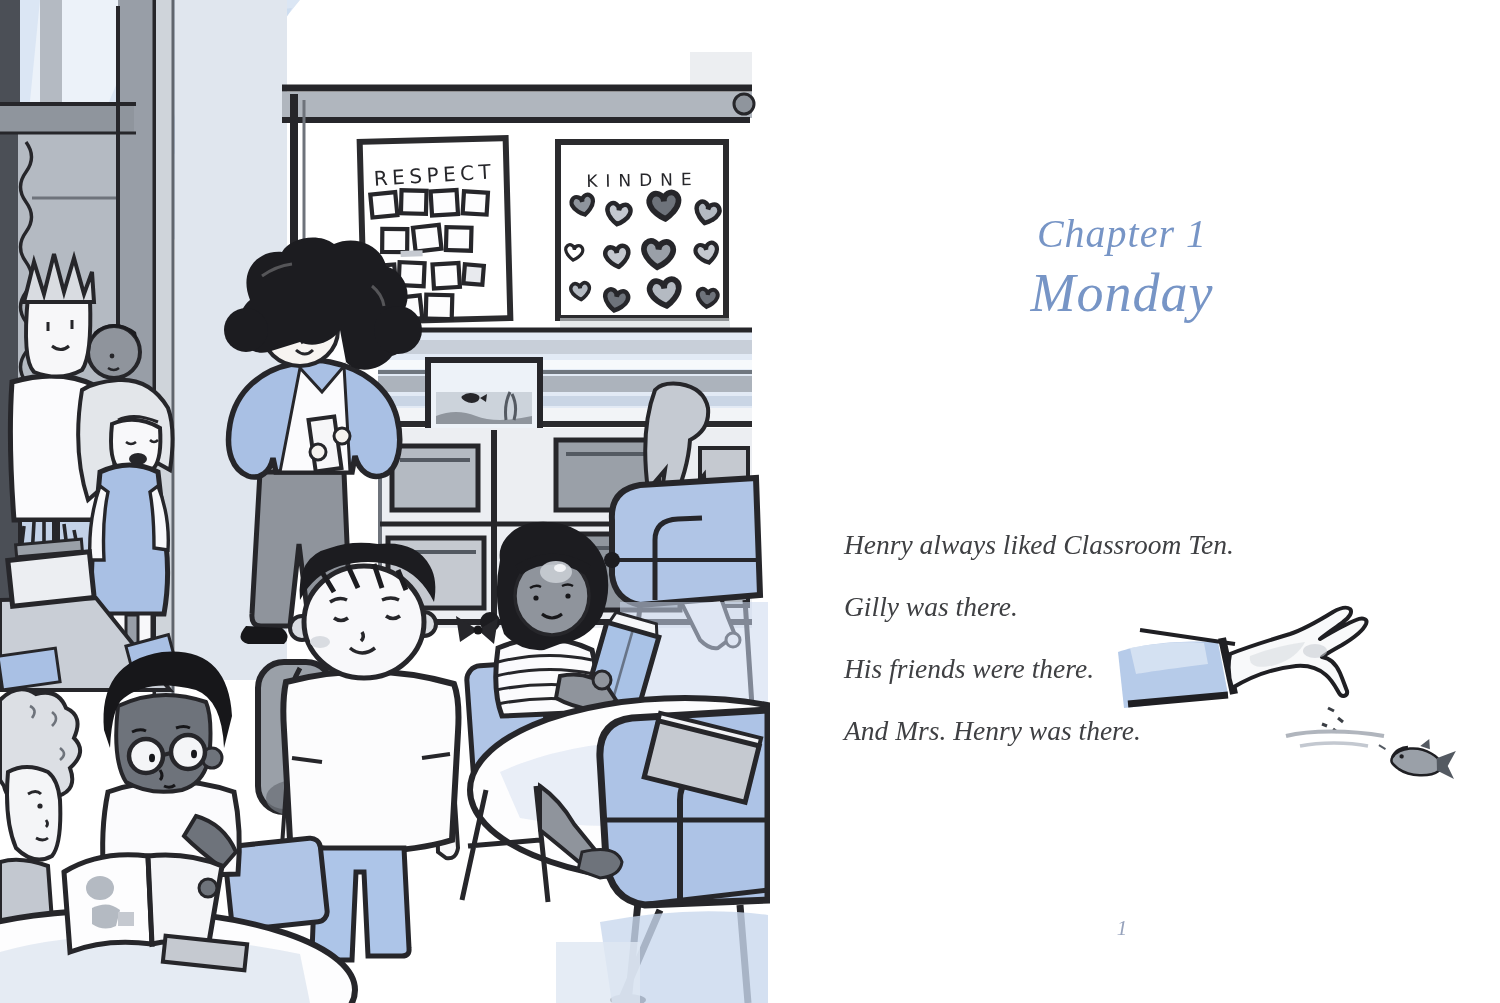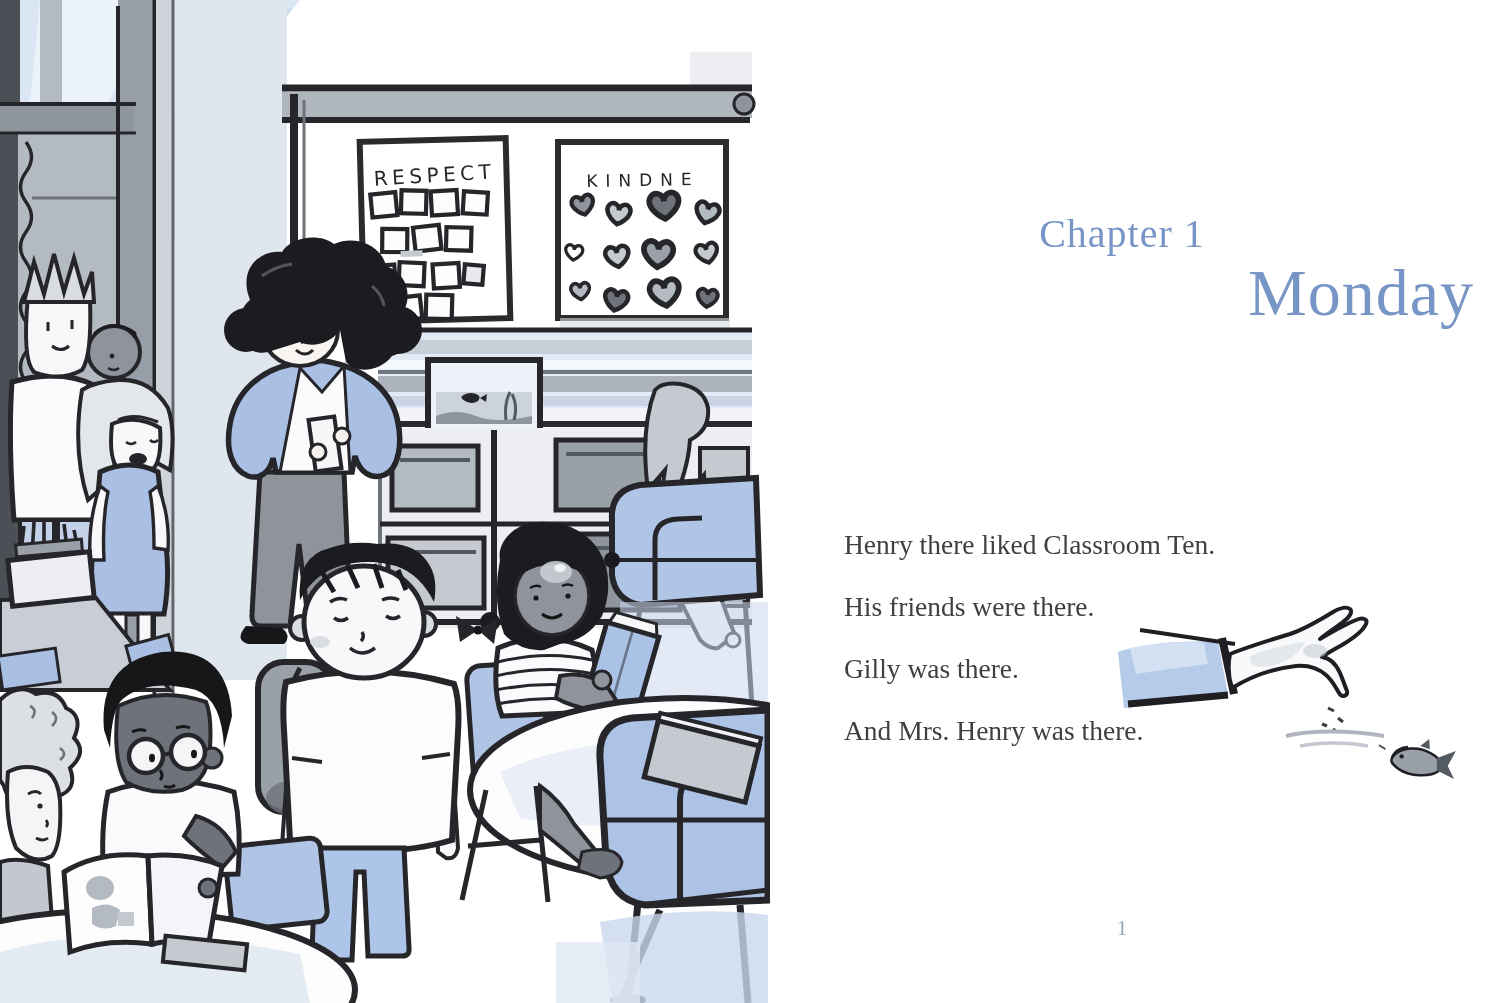--- a/index.html
+++ b/index.html
@@ -6,25 +6,25 @@
     --heading-blue:#7795c6;
     --body-text:#3f4043;
     --page-number-blue:#96a2bc;
     --ink:#26262a;
     --wash-blue:#c3d4ec;
   }
   html,body{margin:0;padding:0;background:#ffffff;}
   .spread{position:relative;width:1500px;height:1003px;background:#ffffff;overflow:hidden;
           font-family:"Liberation Serif", serif;}
   .page-left{position:absolute;left:0;top:0;width:770px;height:1003px;}
-  .page-right{position:absolute;left:770px;top:0;width:730px;height:1003px;}
+  .page-right{position:absolute;left:770px;top:0;width:730px;height:1003px;font-style:italic;}
   .chapter-head{position:absolute;top:210px;left:0;width:100%;box-sizing:border-box;
                 padding-right:26px;text-align:center;color:var(--heading-blue);}
   .chapter-label{font-size:40px;line-height:48px;letter-spacing:1px;}
-  .chapter-title{font-size:66px;line-height:70px;letter-spacing:1px;margin-top:0;text-align:right;}
+  .chapter-title{font-size:54px;line-height:70px;letter-spacing:1px;margin-top:0;}
   .story-lines{position:absolute;left:74px;top:514px;color:var(--body-text);}
   .story-lines p{margin:0;font-size:27.5px;line-height:62px;white-space:nowrap;}
   .hand-illo{position:absolute;left:330px;top:596px;}
   .page-number{position:absolute;left:0;top:916px;width:704px;text-align:center;
                font-size:21px;color:var(--page-number-blue);}
   svg text{font-family:"DejaVu Sans", sans-serif;}
 </style>
 </head>
 <body>
 
@@ -339,23 +339,23 @@
   </section>
 
   <section class="page-right">
 
     <header class="chapter-head">
       <div class="chapter-label">Chapter 1</div>
       <div class="chapter-title">Monday</div>
     </header>
 
     <div class="story-lines">
-      <p>Henry there liked Classroom Ten.</p>
+      <p>Henry always liked Classroom Ten.</p>
+      <p>Gilly was there.</p>
       <p>His friends were there.</p>
-      <p>Gilly was there.</p>
       <p>And Mrs. Henry was there.</p>
     </div>
 
     <svg class="hand-illo" width="360" height="200" viewBox="0 0 360 200">
       <g>
         <path d="M18,56 C40,48 80,44 118,46 L128,98 C90,104 50,110 24,112 Z" fill="#b6cbe9"></path>
         <path d="M30,52 C55,47 85,45 104,47 L108,68 C75,72 48,76 36,78 Z" fill="#dce6f4" opacity="0.8"></path>
         <path d="M40,34 L135,48" stroke="#1f1f23" stroke-width="4" fill="none"></path>
         <path d="M28,108 L128,99" stroke="#1f1f23" stroke-width="7" fill="none"></path>
         <path d="M122,42 L134,98" stroke="#1f1f23" stroke-width="8" fill="none"></path>

